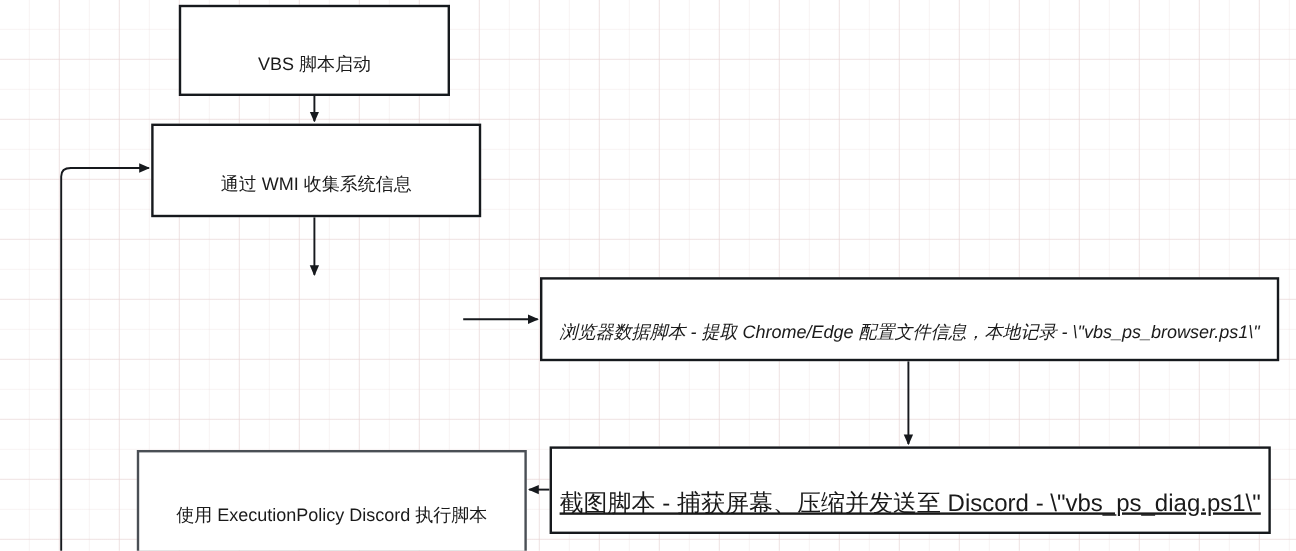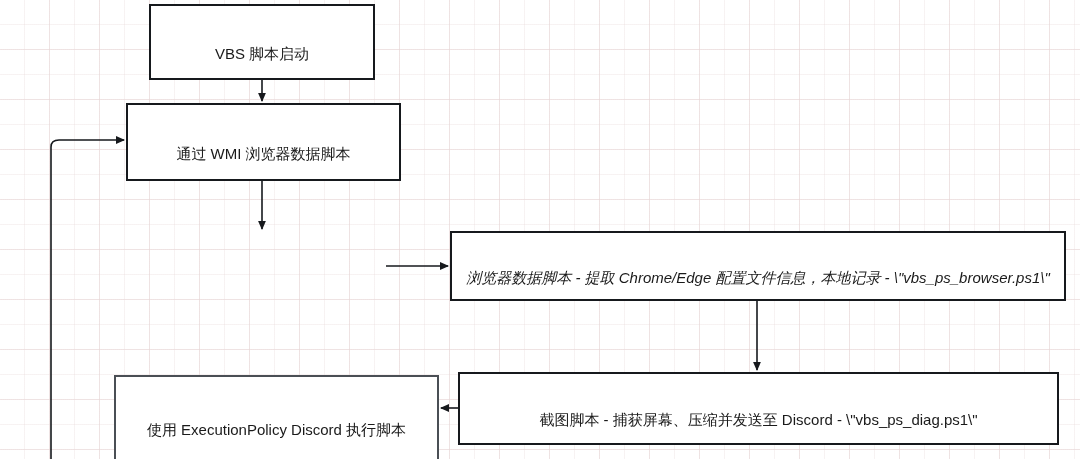--- a/index.html
+++ b/index.html
@@ -56,21 +56,21 @@
     padding: 0 10px;
     margin-top: 24px;
   }
   .n-dark { border: 2px solid #16191d; }
   .n-gray { border: 2px solid #4a4f55; }
 
   #node-vbs        { left: 149px; top: 4px;   width: 226px; height: 76px;  font-size: 15px; }
   #node-wmi        { left: 126px; top: 103px; width: 275px; height: 78px;  font-size: 15px; }
   #node-writeps    { left: 138px; top: 231px; width: 248px; height: 70px;  font-size: 15px; }
   #node-browser    { left: 450px; top: 231px; width: 616px; height: 70px;  font-size: 15px; font-style: italic; }
-  #node-screenshot { left: 458px; top: 372px; width: 601px; height: 73px;  font-size: 15px; }
+  #node-screenshot { left: 458px; top: 372px; width: 601px; height: 73px;  font-size: 20px; text-decoration: underline; }
   #node-execpolicy { left: 114px; top: 375px; width: 325px; height: 86px;  font-size: 15px; }
 </style>
 </head>
 <body>
 
 <div id="canvas">
 
   <svg class="edges" viewBox="0 0 1080 459" xmlns="http://www.w3.org/2000/svg">
     <defs>
       <marker id="arrowhead" markerWidth="9" markerHeight="9" refX="8" refY="4.5" orient="auto" markerUnits="userSpaceOnUse">
@@ -101,21 +101,21 @@
     <g>
       <path d="M 51 470 L 51 147 Q 51 140 59 140 L 124 140" fill="none" stroke="#16191d" stroke-width="1.6" marker-end="url(#arrowhead)"></path>
     </g>
   </svg>
 
   <div class="node n-dark" id="node-vbs">
     <span class="label">VBS 脚本启动</span>
   </div>
 
   <div class="node n-dark" id="node-wmi">
-    <span class="label">通过 WMI 浏览器数据脚本</span>
+    <span class="label">通过 WMI 收集系统信息</span>
   </div>
 
 
   <div class="node n-dark" id="node-browser">
     <span class="label">浏览器数据脚本 - 提取 Chrome/Edge 配置文件信息，本地记录 - \"vbs_ps_browser.ps1\"</span>
   </div>
 
   <div class="node n-dark" id="node-screenshot">
     <span class="label">截图脚本 - 捕获屏幕、压缩并发送至 Discord - \"vbs_ps_diag.ps1\"</span>
   </div>

